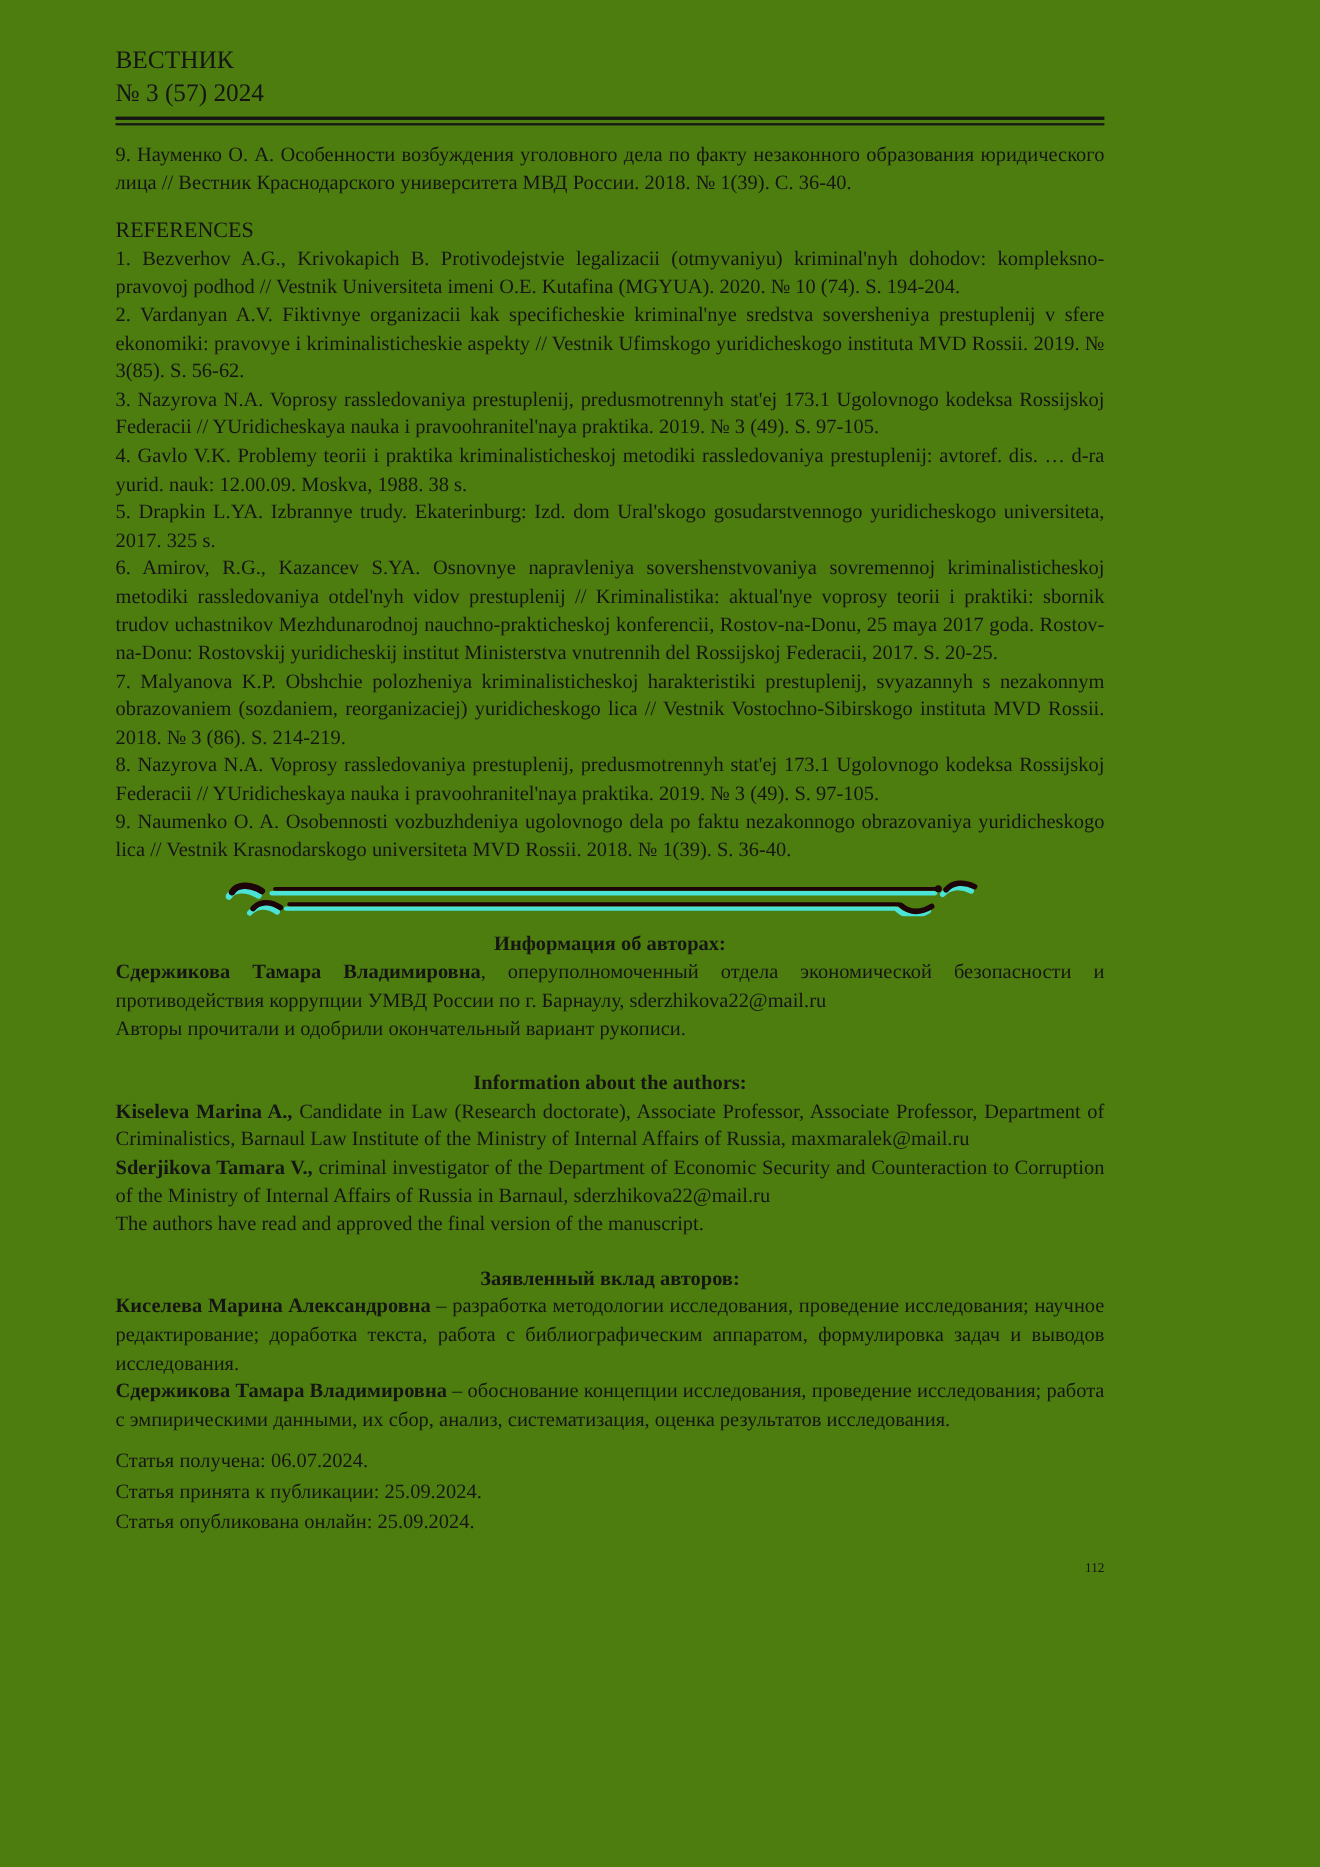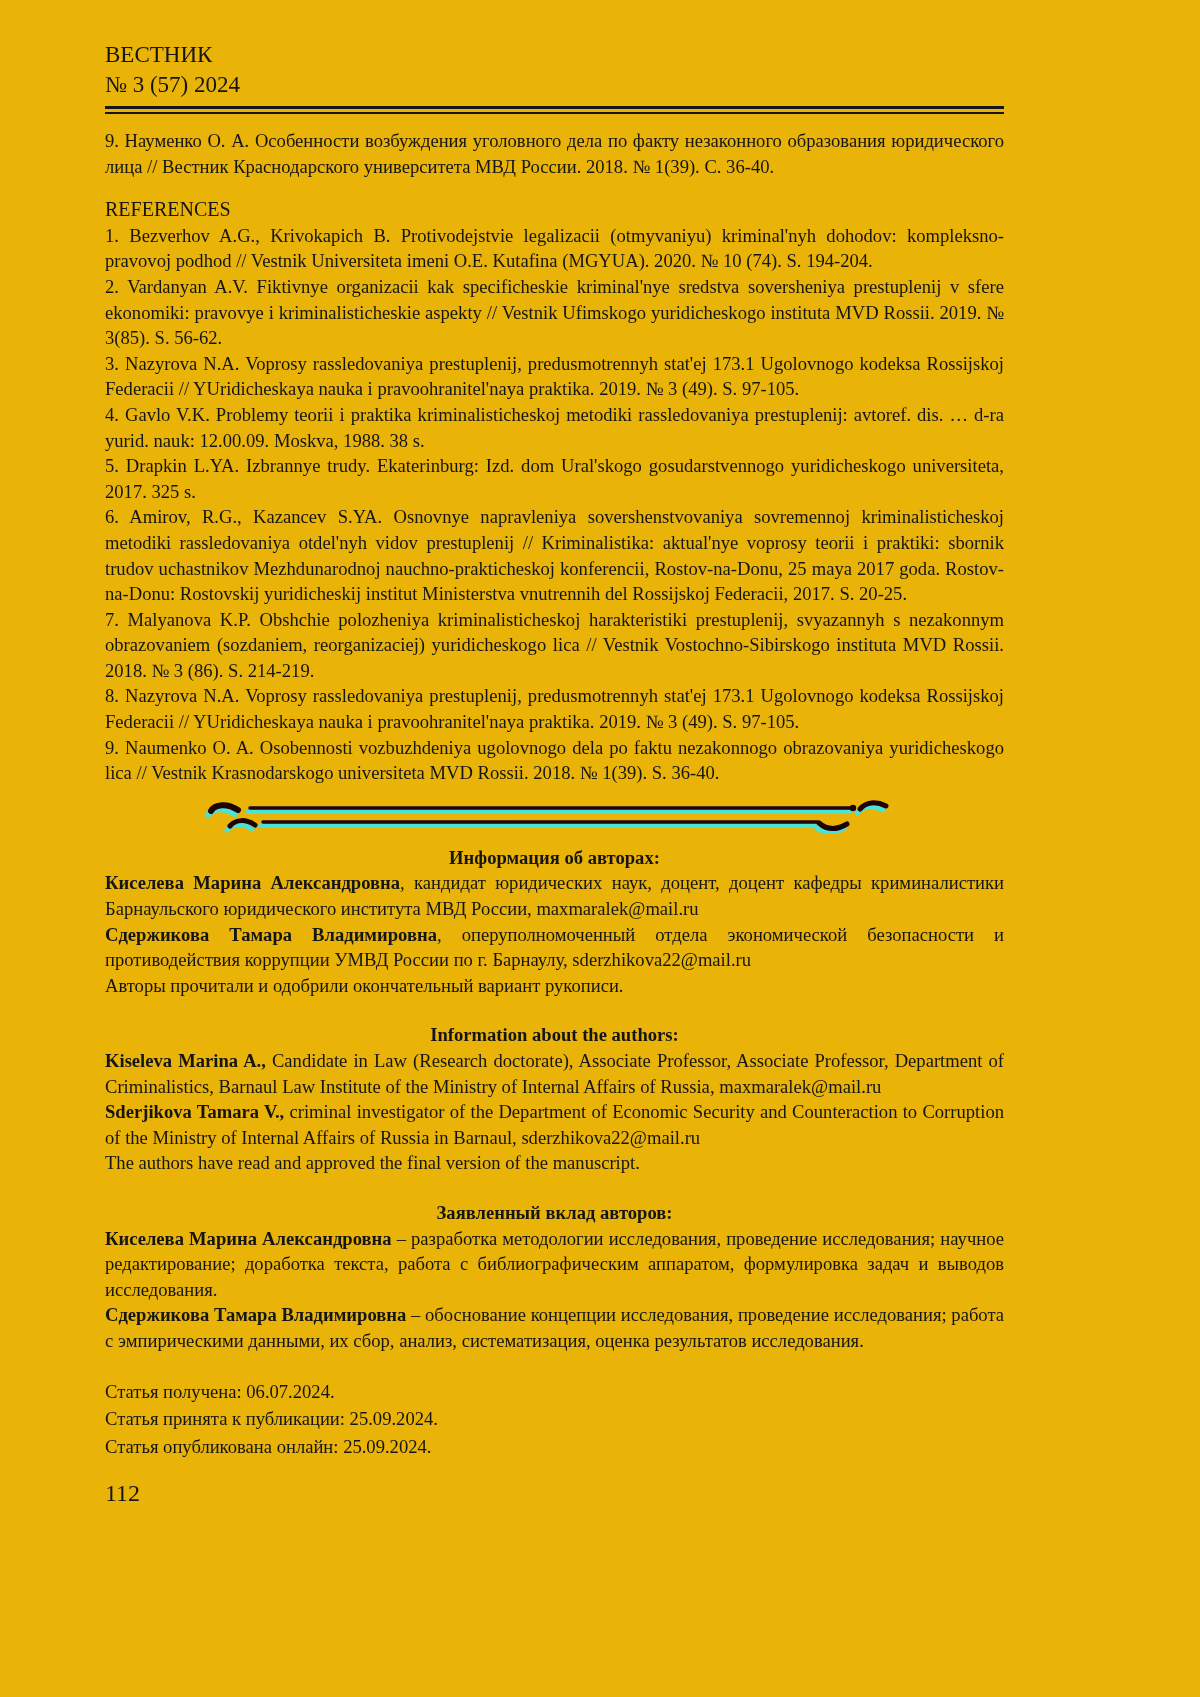--- a/index.html
+++ b/index.html
@@ -1,18 +1,18 @@
 <!DOCTYPE html>
 <html><head>
 <meta charset="utf-8">
 <style>
   html, body { margin:0; padding:0; background:#ffffff; }
   .page {
     width:1200px; height:1697px;
-    background:#eab308;
+    background:#4d7c0f;
     box-sizing:border-box;
     padding:40px 196px 0 105px;
     font-family:"Liberation Serif", serif;
     color:#151515;
     position:relative;
     overflow:hidden;
   }
   .hline1 { font-size:23px; line-height:30px; }
   .hline2 { display:flex; justify-content:space-between; font-size:23px; line-height:30px; }
   .header-rule {
@@ -31,25 +31,25 @@
   }
   .divider-wrap { margin:13px 0 6px 0; text-align:center; }
   .section-heading {
     margin:24px 0 0 0;
     font-size:18.6px; line-height:25.6px;
     font-weight:bold;
     text-align:center;
   }
   .section-heading.first-after-divider { margin-top:8px; }
   b.author-name { font-weight:bold; }
-  .dates-block { margin-top:24px; }
+  .dates-block { margin-top:12px; }
   .dates-block p { line-height:27.5px; }
   .page-number {
-    text-align:left; margin-top:20px;
-    font-size:24px;
+    text-align:right; margin-top:20px;
+    font-size:12px;
   }
 </style>
 </head>
 <body>
 
 <div class="page">
 
   <header>
     <div class="hline1">ВЕСТНИК</div>
     <div class="hline2">
@@ -91,21 +91,20 @@
         <path d="M655 10 C661 3, 671 2, 681 7" stroke-width="5"></path>
         <path d="M25 27 C31 20, 41 20, 50 26" stroke-width="5"></path>
         <path d="M58 23 L612 23" stroke-width="3.5"></path>
         <path d="M614 24 C622 31, 632 31, 642 25" stroke-width="5"></path>
       </g>
     </svg>
   </div>
 
   <section>
     <p class="section-heading first-after-divider">Информация об авторах:</p>
-    <p class="just"><b class="author-name">Киселева Марина Александровна</b><span>, кандидат юридических наук, доцент, доцент кафедры криминалистики Барнаульского юридического института МВД России, maxmaralek@mail.ru</span></p>
     <p class="just"><b class="author-name">Сдержикова Тамара Владимировна</b><span>, оперуполномоченный отдела экономической безопасности и противодействия коррупции УМВД России по г. Барнаулу, sderzhikova22@mail.ru</span></p>
     <p class="just">Авторы прочитали и одобрили окончательный вариант рукописи.</p>
   </section>
 
   <section>
     <p class="section-heading">Information about the authors:</p>
     <p class="just"><b class="author-name">Kiseleva Marina A.,</b><span> Candidate in Law (Research doctorate), Associate Professor, Associate Professor, Department of Criminalistics, Barnaul Law Institute of the Ministry of Internal Affairs of Russia, maxmaralek@mail.ru</span></p>
     <p class="just"><b class="author-name">Sderjikova Tamara V.,</b><span> criminal investigator of the Department of Economic Security and Counteraction to Corruption of the Ministry of Internal Affairs of Russia in Barnaul, sderzhikova22@mail.ru</span></p>
     <p class="just">The authors have read and approved the final version of the manuscript.</p>
   </section>

